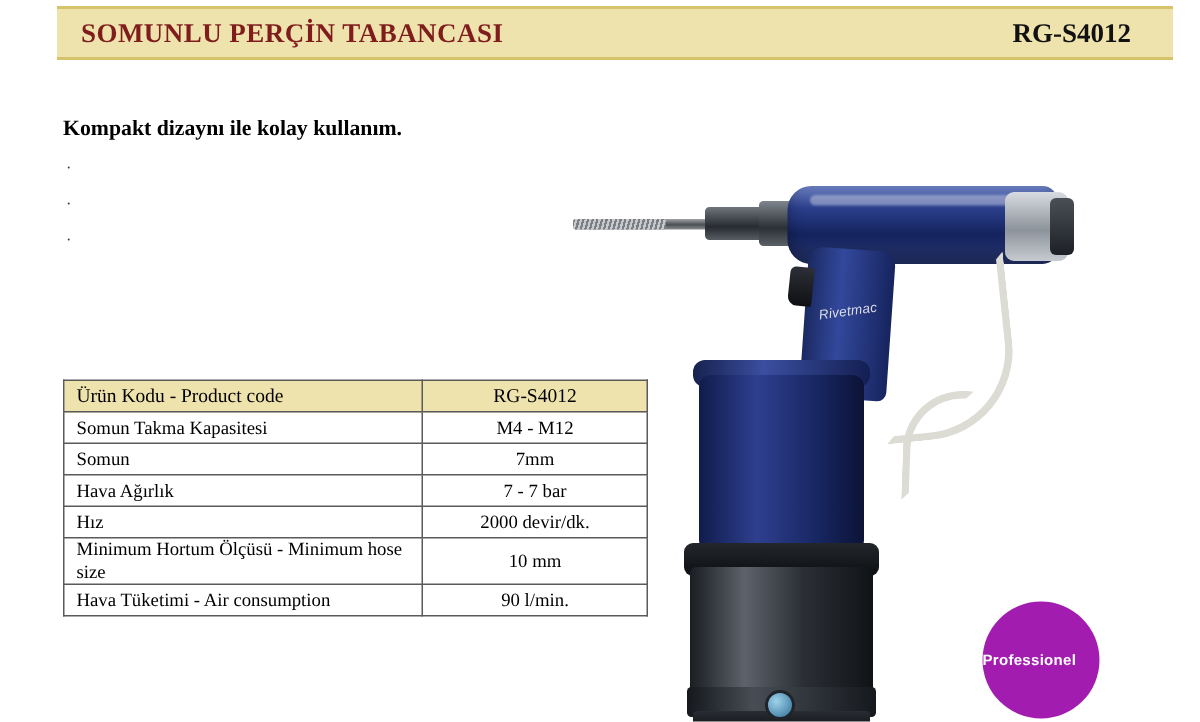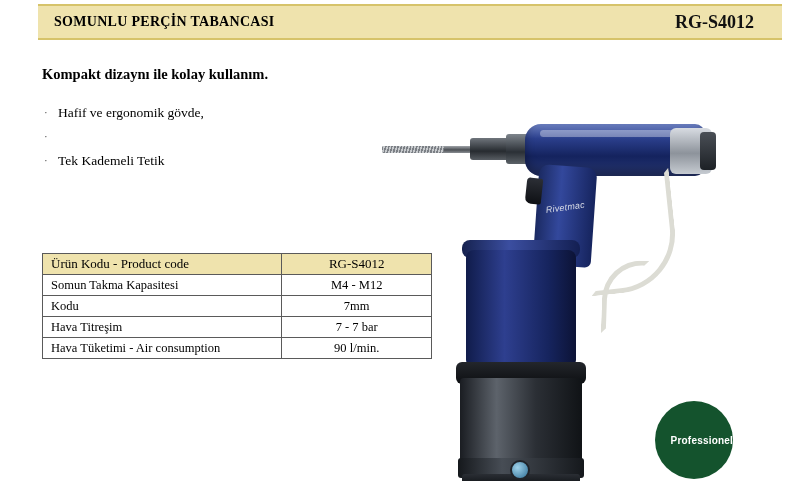--- a/index.html
+++ b/index.html
@@ -28,37 +28,37 @@
     border-bottom: 2px solid #d6c36a;
     display: flex;
     align-items: center;
     justify-content: space-between;
     box-sizing: border-box;
     padding: 0 14px 0 16px;
   }
   .header-title {
     font-family: "Liberation Serif", serif;
     font-weight: bold;
-    font-size: 14px;
+    font-size: 18px;
     letter-spacing: 0.3px;
-    color: #000000;
+    color: #7f1d1d;
   }
   .header-code {
     font-family: "Liberation Serif", serif;
     font-weight: bold;
     font-size: 18px;
     color: #111111;
     padding-right: 14px;
   }
 
   
   .intro {
     position: absolute;
     left: 42px;
-    top: 66px;
+    top: 78px;
     font-family: "Liberation Serif", serif;
     font-weight: bold;
     font-size: 14.5px;
     color: #000000;
   }
   .bullets {
     position: absolute;
     left: 42px;
     top: 104px;
     width: 330px;
@@ -114,25 +114,25 @@
   }
 
   
   .badge {
     position: absolute;
     left: 655px;
     top: 401px;
     width: 78px;
     height: 78px;
     border-radius: 50%;
-    background: #14532d;
+    background: #a21caf;
     color: #ffffff;
     display: flex;
     align-items: center;
-    justify-content: flex-end;
+    justify-content: flex-start;
     font-family: "Liberation Sans", sans-serif;
     font-size: 10px;
     font-weight: bold;
     letter-spacing: 0.2px;
   }
 
   
   .product {
     position: absolute;
     left: 370px;
@@ -349,48 +349,54 @@
 <div class="header-band">
   <div class="header-title">SOMUNLU PERÇİN TABANCASI</div>
   <div class="header-code">RG-S4012</div>
 </div>
 
 <div class="intro">Kompakt dizaynı ile kolay kullanım.</div>
 
 <div class="bullets">
   <div class="bullet-row">
     <span class="bullet-dot">·</span>
-    <span class="bullet-text">Hafif ve ergonomik gövde,</span>
   </div>
   <div class="bullet-row">
     <span class="bullet-dot">·</span>
   </div>
   <div class="bullet-row">
     <span class="bullet-dot">·</span>
-    <span class="bullet-text">Tek Kademeli Tetik</span>
   </div>
 </div>
 
 <table class="spec-table">
   <tbody>
     <tr class="head">
       <td class="label">Ürün Kodu - Product code</td>
       <td class="value">RG-S4012</td>
     </tr>
     <tr>
       <td class="label">Somun Takma Kapasitesi</td>
       <td class="value">M4 - M12</td>
     </tr>
     <tr>
-      <td class="label">Kodu</td>
+      <td class="label">Somun</td>
       <td class="value">7mm</td>
     </tr>
     <tr>
-      <td class="label">Hava Titreşim</td>
+      <td class="label">Hava Ağırlık</td>
       <td class="value">7 - 7 bar</td>
+    </tr>
+    <tr>
+      <td class="label">Hız</td>
+      <td class="value">2000 devir/dk.</td>
+    </tr>
+    <tr>
+      <td class="label">Minimum Hortum Ölçüsü - Minimum hose size</td>
+      <td class="value">10 mm</td>
     </tr>
     <tr>
       <td class="label">Hava Tüketimi - Air consumption</td>
       <td class="value">90 l/min.</td>
     </tr>
   </tbody>
 </table>
 
 <div class="product">
   <div class="mandrel"></div>

